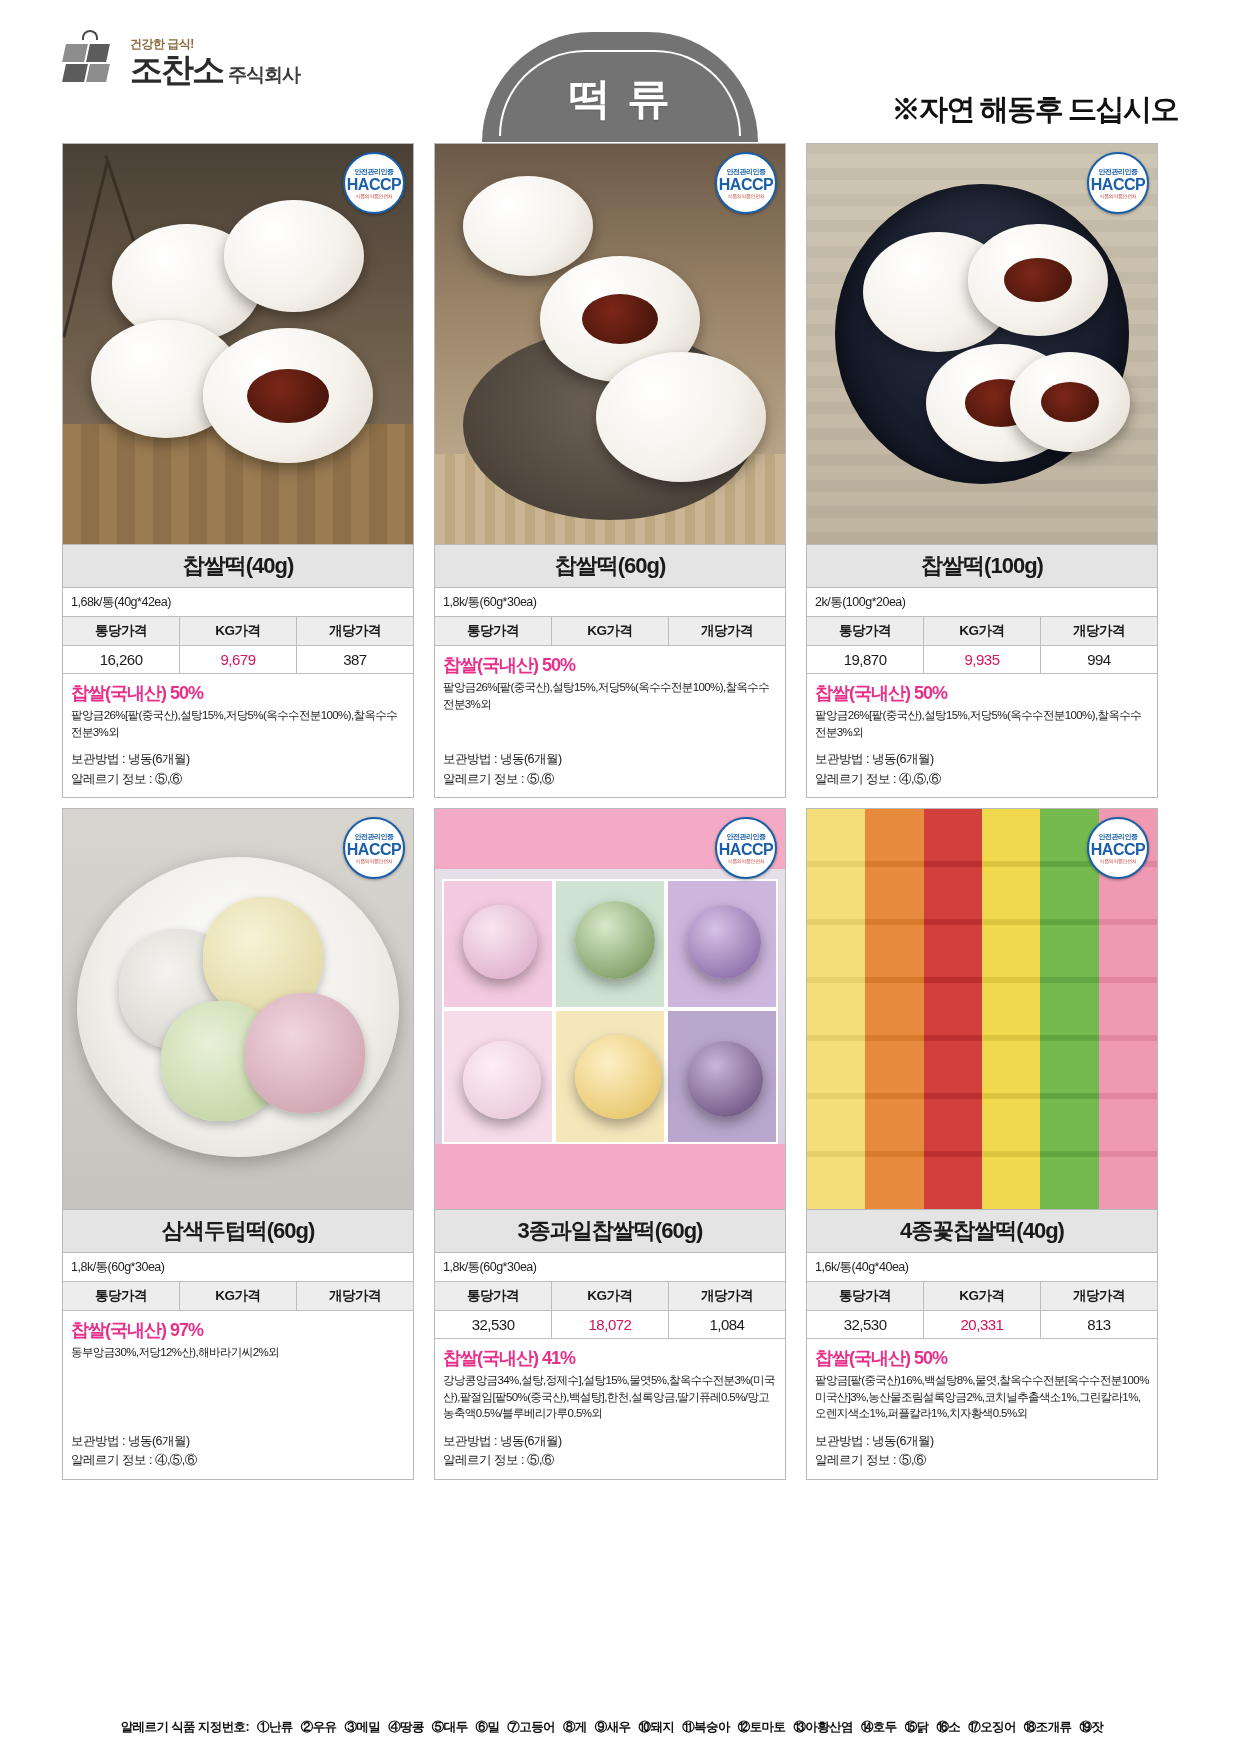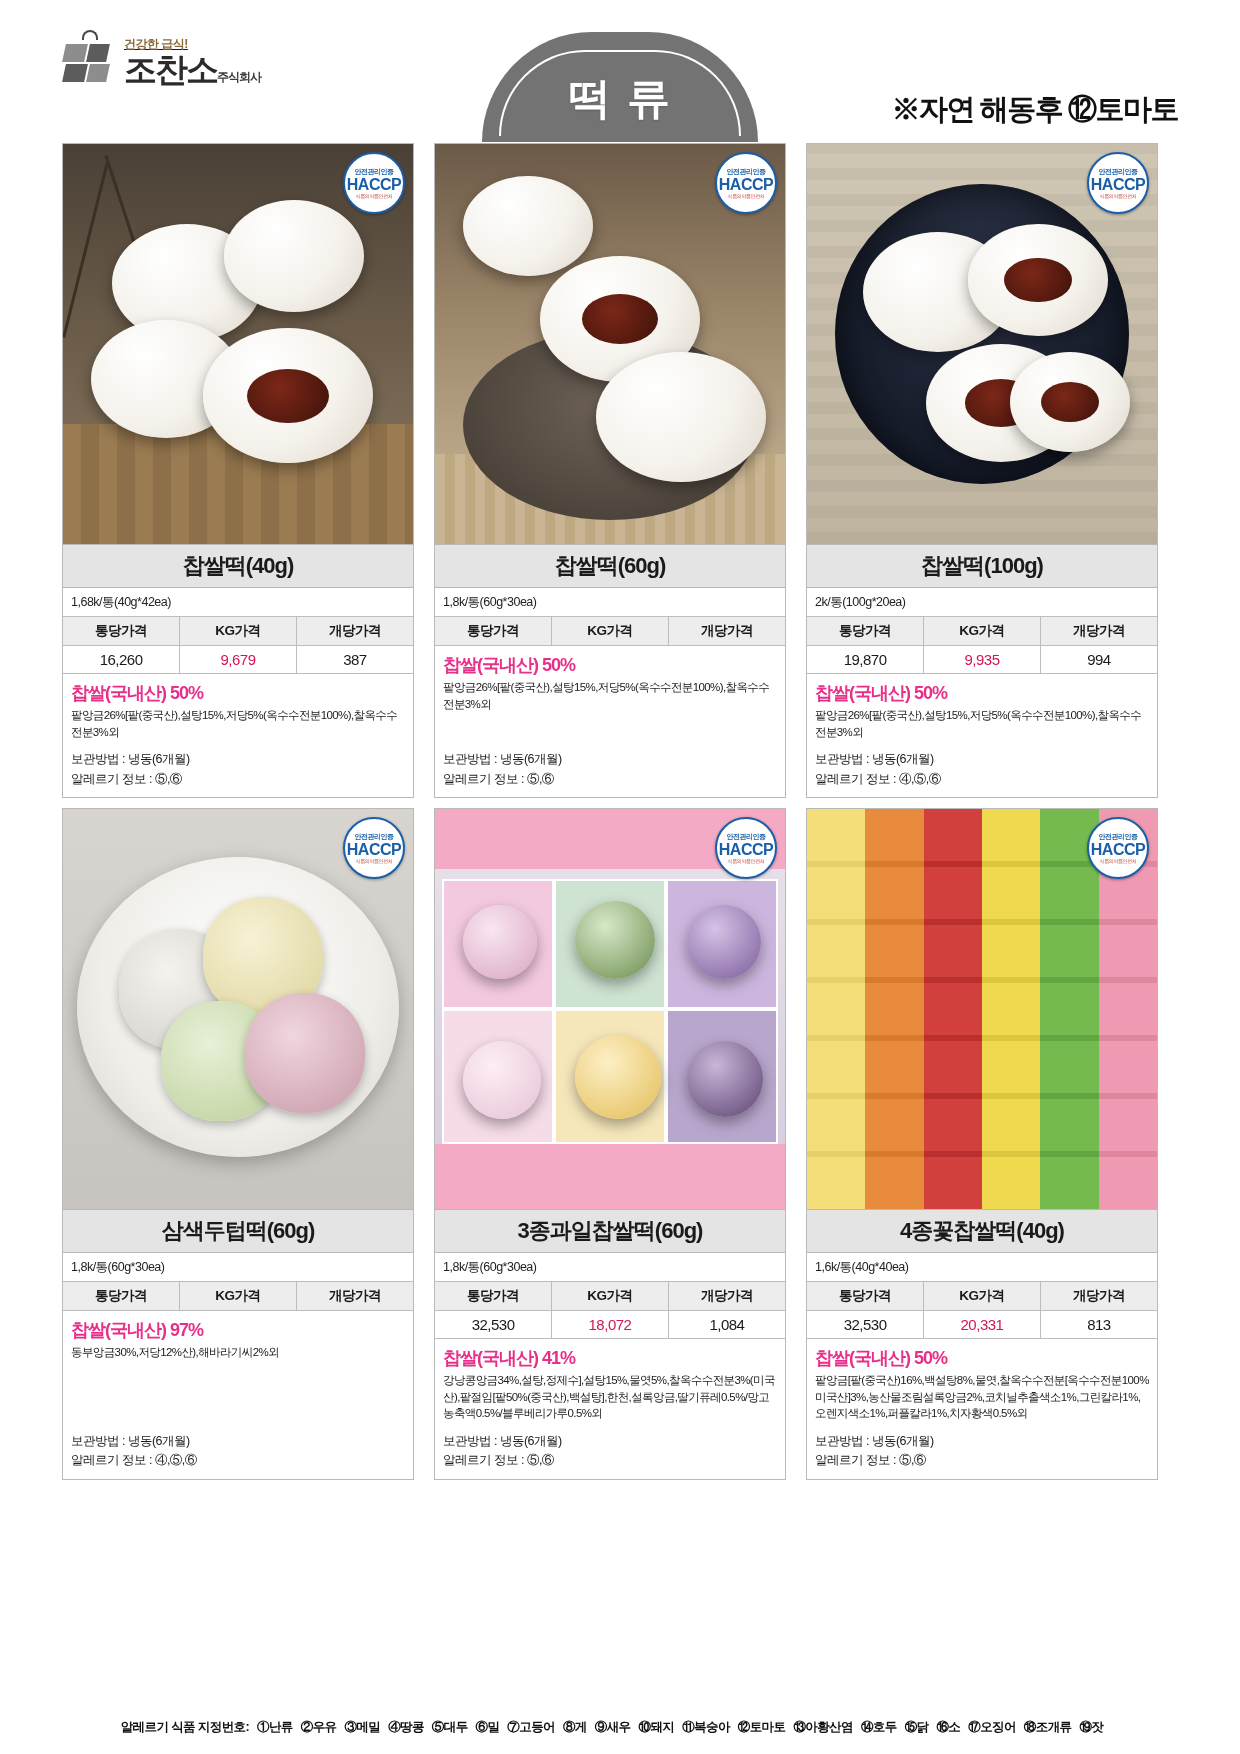--- a/index.html
+++ b/index.html
@@ -15,21 +15,21 @@
 
   
   .header {
     position:relative;
     height:140px;
     width:100%;
   }
   .logo-wrap {
     position:absolute;
     left:62px; top:30px;
-    display:flex; align-items:flex-end; gap:4px;text-decoration:underline;
+    display:flex; align-items:flex-end; gap:10px;
   }
   .logo-mark { width:58px; height:56px; position:relative; }
   .logo-mark .bean {
     position:absolute; left:20px; top:0; width:16px; height:10px;
     border:2px solid #4a4a4a; border-bottom:none;
     border-radius:8px 8px 0 0;
   }
   .logo-mark .sq {
     position:absolute; background:#6d6d6d;
     transform:skewX(-12deg);
@@ -41,22 +41,22 @@
   .logo-text { line-height:1; }
   .logo-tag {
     font-size:12px; color:#8a6a3a; letter-spacing:-0.5px;
     margin-bottom:3px; font-weight:bold;
   }
   .logo-name {
     font-size:33px; font-weight:bold; color:#2b2b2b; letter-spacing:-2px;
     display:inline-block;
   }
   .logo-corp {
-    font-size:12px; color:#3b3b3b; letter-spacing:-1px;
-    display:inline-block; font-weight:bold;
+    font-size:19px; color:#3b3b3b; letter-spacing:-1px;
+    display:inline-block; margin-left:5px; font-weight:bold;
   }
 
   .title-badge {
     position:absolute;
     left:50%; transform:translateX(-50%);
     top:32px;
     width:276px; height:110px;
     background:#737373;
     border-radius:138px 138px 0 0;
     display:flex; align-items:flex-end; justify-content:center;
@@ -247,21 +247,21 @@
       </div>
     </div>
   </div>
 
   <div class="title-badge">
     <div class="title-badge-inner">
       <span>떡 류</span>
     </div>
   </div>
 
-  <div class="notice">※자연 해동후 ⑫토마토</div>
+  <div class="notice">※자연 해동후 드십시오</div>
 </div>
 
 <div class="grid">
 
   <div class="card">
     <div class="photo">
       <div class="scene sc1">
         <div class="branch"></div>
           <div class="branch2"></div>
         <div class="board"></div>

